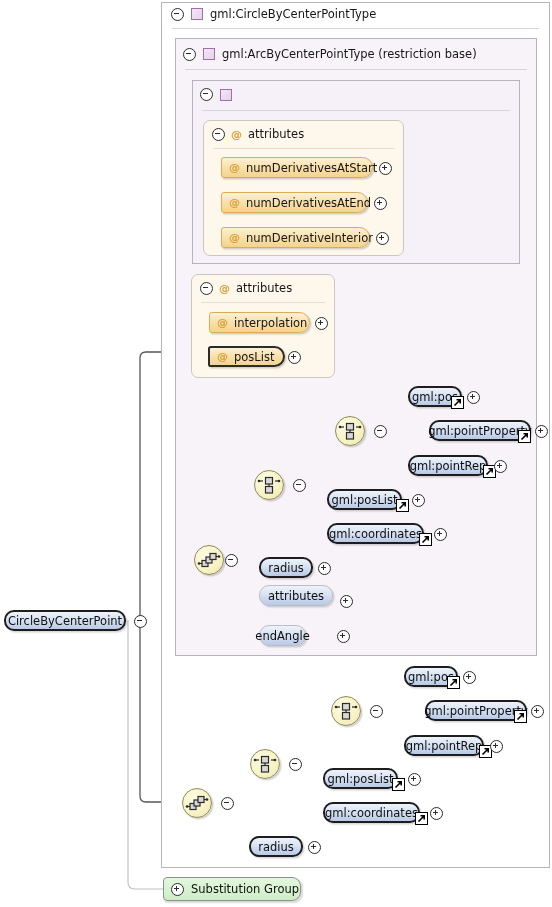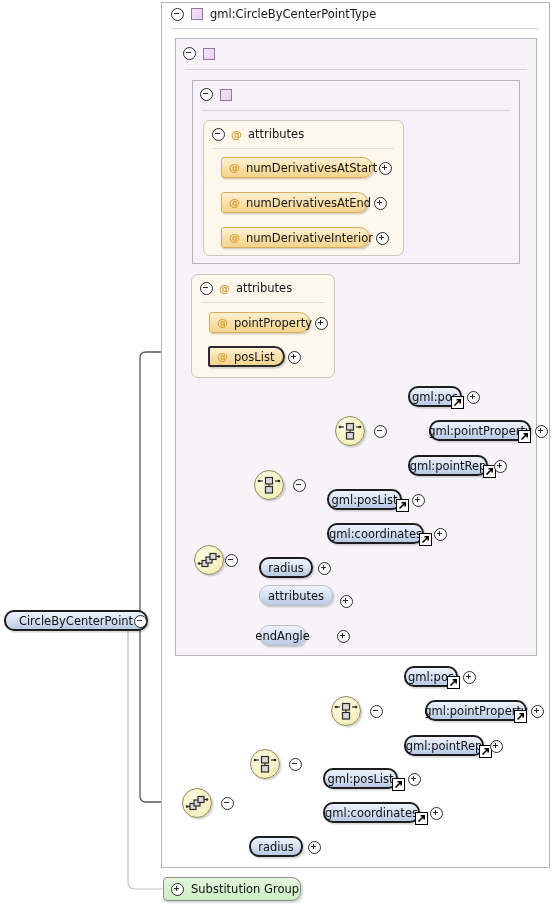--- a/index.html
+++ b/index.html
@@ -201,20 +201,21 @@
     <span class="pm"></span>
     <span class="tsq"></span>
     <span>gml:CircleByCenterPointType</span>
   </div>
   <div class="panel-rule" style="left:172px;top:28px;width:367px;"></div>
 
   <div class="panel panel-l1" style="left:175px;top:38px;width:362px;height:618px;"></div>
   <div class="panel-hdr" style="left:183px;top:47px;">
     <span class="pm"></span>
     <span class="tsq"></span>
+    <span>gml:ArcByCenterPointType (restriction base)</span>
   </div>
   <div class="panel-rule" style="left:185px;top:69px;width:342px;"></div>
 
   <div class="panel panel-l2" style="left:192px;top:80px;width:328px;height:184px;"></div>
   <div class="panel-hdr" style="left:200px;top:88px;">
     <span class="pm"></span>
     <span class="tsq"></span>
   </div>
   <div class="panel-rule" style="left:202px;top:110px;width:308px;"></div>
 
@@ -247,31 +248,31 @@
   <div class="attrgrp" style="left:191px;top:274px;width:144px;height:104px;"></div>
   <div class="attrgrp-hdr" style="left:200px;top:281px;">
     <span class="pm"></span>
     <span class="at">@</span>
     <span>attributes</span>
   </div>
   <div class="attrgrp-rule" style="left:201px;top:302px;width:124px;"></div>
 
   <div class="attr" style="left:209px;top:312px;width:101px;">
     <span class="at">@</span>
-    <span>pointProperty</span>
+    <span>interpolation</span>
   </div>
   <span class="pm-abs plus" style="left:315px;top:317px;"></span>
 
   <div class="attr req" style="left:208px;top:346px;width:77px;">
     <span class="at">@</span>
     <span>posList</span>
   </div>
   <span class="pm-abs plus" style="left:288px;top:351px;"></span>
 
-  <div class="elem req" style="left:4px;top:610px;width:144px;">
+  <div class="elem req" style="left:4px;top:610px;width:122px;">
     <span>CircleByCenterPoint</span>
   </div>
   <span class="pm-abs" style="left:134px;top:615px;"></span>
 
   <div class="comp" style="left:194px;top:545px;">
     <svg width="28" height="28" viewBox="0 0 28 28" aria-hidden="true">
       <g stroke="#2b2b2b" stroke-width="1.2" fill="none">
         <line x1="4" y1="17.5" x2="7.5" y2="17.5"></line>
         <line x1="12.5" y1="14" x2="15.5" y2="14"></line>
         <line x1="20.5" y1="10.5" x2="24" y2="10.5"></line>

